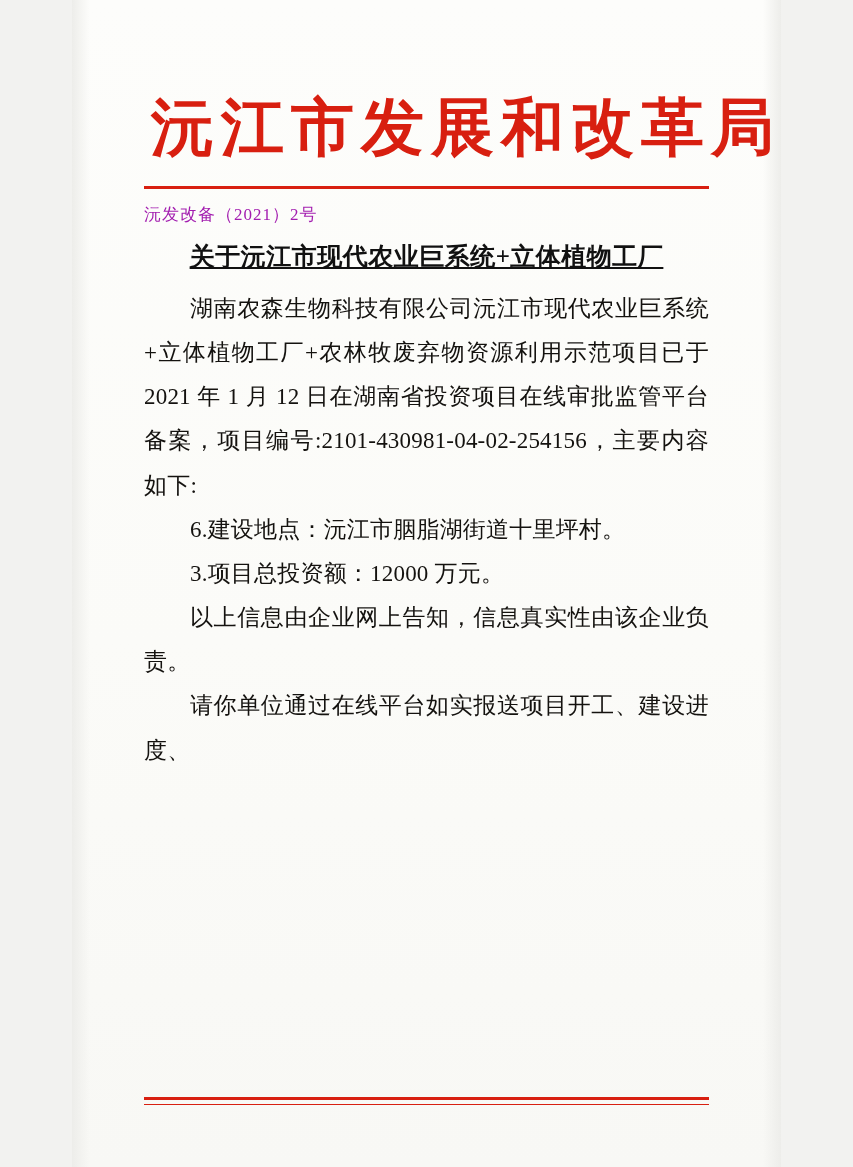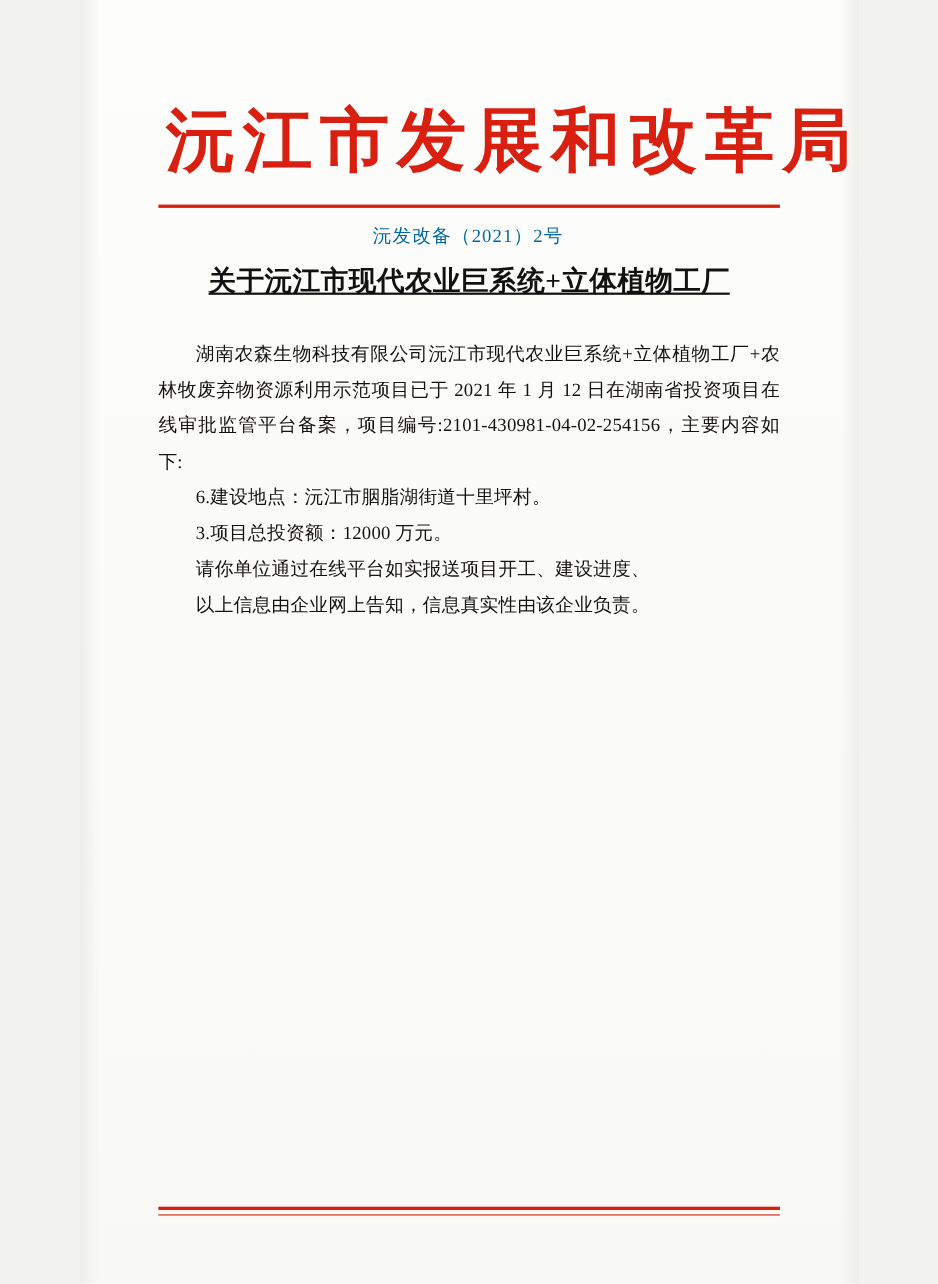--- a/index.html
+++ b/index.html
@@ -46,44 +46,44 @@
     white-space: nowrap;
   }
   .red-rule {
     margin: 22px 0 0 0;
     height: 3px;
     background: #d81f10;
     width: 100%;
   }
   .doc-number {
     margin-top: 14px;
-    text-align: center;
+    text-align: left;
     font-size: 17px;
-    color: #0369a1;
+    color: #a21caf;
     letter-spacing: 1px;
     padding-right: 2px;
   }
 
   
   .doc-title {
     margin-top: 12px;
     text-align: center;
     font-size: 25px;
     font-weight: bold;
     line-height: 1.5;
     color: #111;
     letter-spacing: 0.5px;
     text-decoration: underline;
   }
   .doc-title span { display: block; }
 
   
   .body-text {
-    margin-top: 30px;
-    font-size: 17px;
+    margin-top: 11px;
+    font-size: 23px;
     line-height: 1.92;
     color: #14120f;
     text-align: justify;
     text-justify: inter-ideograph;
     letter-spacing: 0.2px;
   }
   .body-text p {
     margin: 0;
     text-indent: 2em;
   }
@@ -133,22 +133,22 @@
     </div>
 
     <div class="doc-title">
       <span>关于沅江市现代农业巨系统+立体植物工厂</span>
     </div>
 
     <div class="body-text">
       <p>湖南农森生物科技有限公司沅江市现代农业巨系统+立体植物工厂+农林牧废弃物资源利用示范项目已于 2021 年 1 月 12 日在湖南省投资项目在线审批监管平台备案，项目编号:2101-430981-04-02-254156，主要内容如下:</p>
       <p>6.建设地点：沅江市胭脂湖街道十里坪村。</p>
       <p>3.项目总投资额：12000 万元。</p>
+      <p>以上信息由企业网上告知，信息真实性由该企业负责。</p>
       <p>请你单位通过在线平台如实报送项目开工、建设进度、</p>
-      <p>以上信息由企业网上告知，信息真实性由该企业负责。</p>
     </div>
 
   </div>
 
   <div class="footer-rules">
     <div class="thick"></div>
     <div class="thin"></div>
   </div>
 </div>
 

